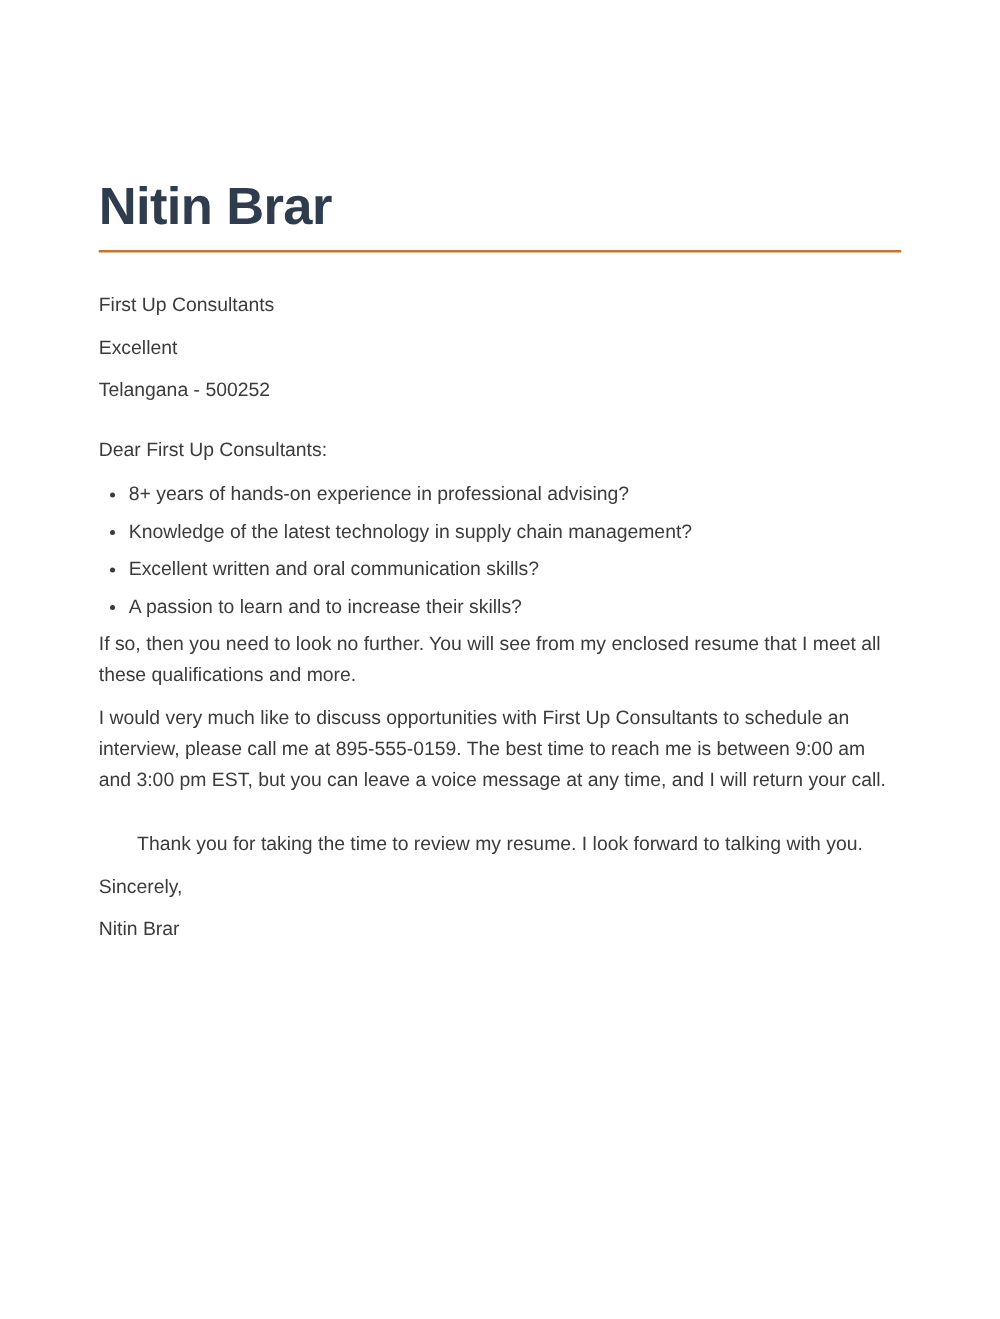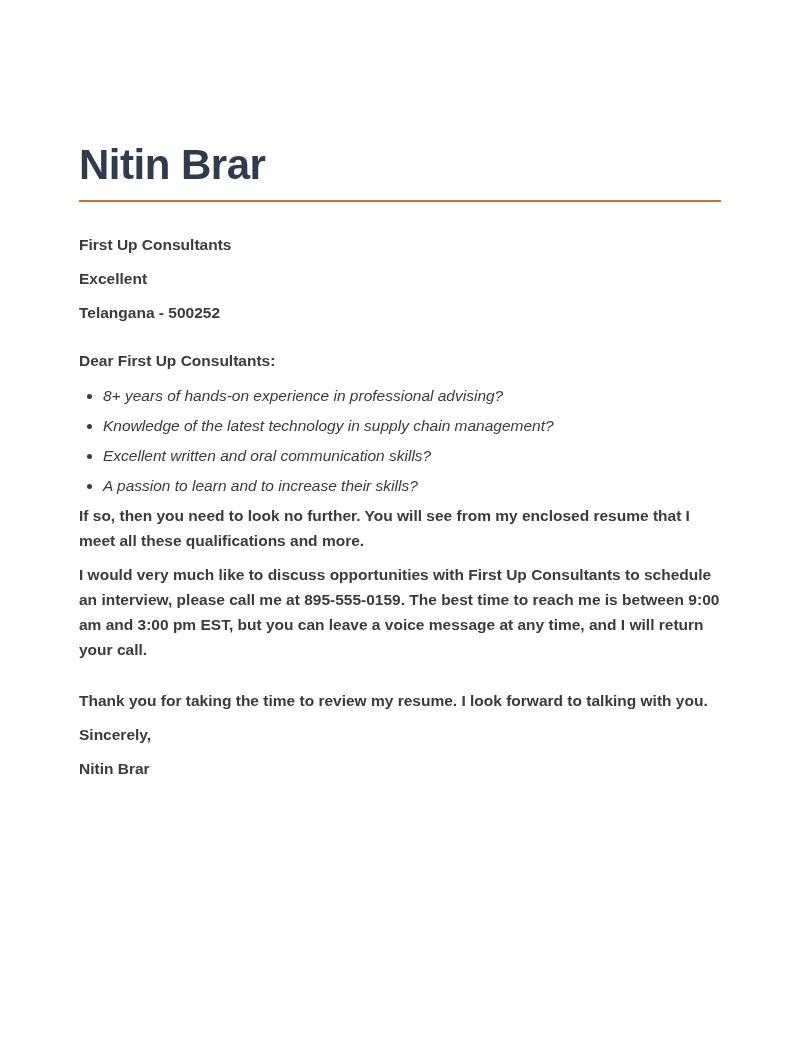--- a/index.html
+++ b/index.html
@@ -33,32 +33,31 @@
   .header-rule {
     border: none;
     border-top: 2px solid var(--rule-color, #c4762f);
     margin: 11px 0 0 0;
   }
   .letter-body {
     margin-top: 30px;
     font-size: 15.5px;
     line-height: 25px;
   }
-  .letter-body p { margin: 0 0 9px 0; font-weight: bold; }
+  .letter-body p { margin: 0 0 9px 0; }
   .salutation { margin-top: 23px !important; }
   .qual-list {
     margin: 10px 0 5px 0;
     padding-left: 24px;
   }
   .qual-list li {
     margin-bottom: 5px;
     line-height: 25px;
-    font-style: italic;
   }
-  .para-thanks { margin-top: 26px !important; }
+  .para-thanks { margin-top: 26px !important; text-align: center; }
 </style>
 </head>
 <body>
 
 <div class="page">
 
   <h1 class="name-heading">Nitin Brar</h1>
 
 
   <hr class="header-rule">

